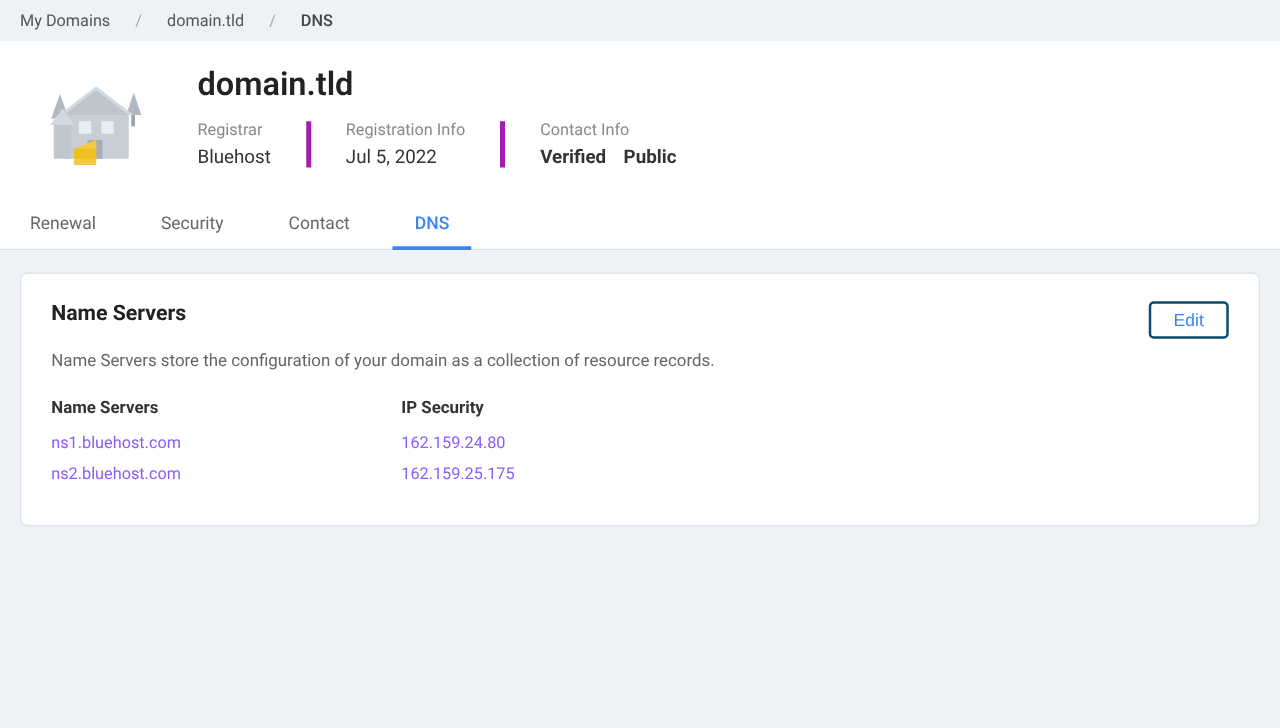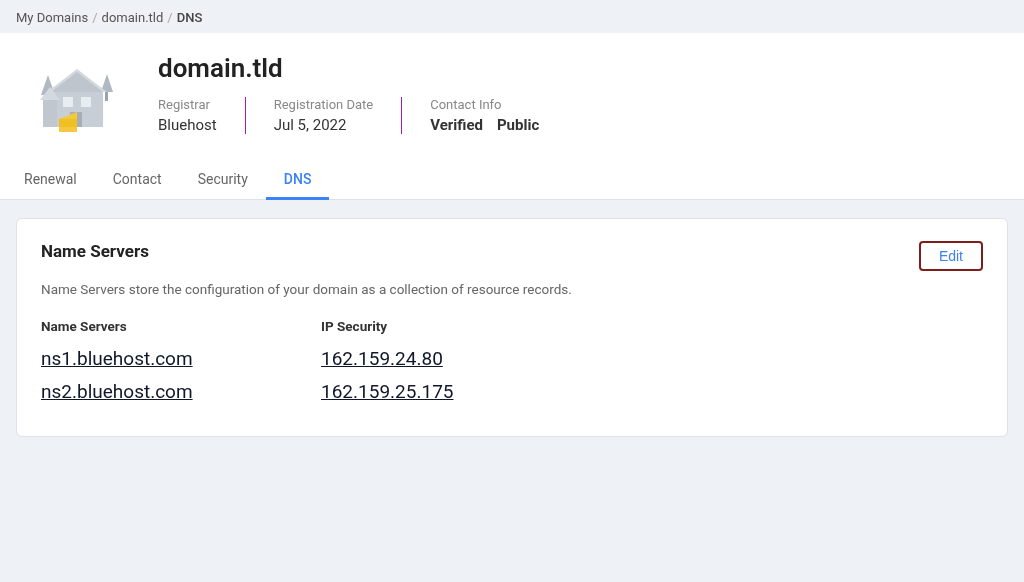--- a/index.html
+++ b/index.html
@@ -10,21 +10,21 @@
       width: 1024px;
       overflow: hidden;
     }
 
     .breadcrumb-bar {
       padding: 10px 16px 8px 16px;
       font-size: 13px;
       color: #888;
       display: flex;
       align-items: center;
-      gap: 4px;
+      gap: 20px;
     }
     .breadcrumb-bar a {
       color: #555;
       text-decoration: none;
     }
     .breadcrumb-bar .sep { color: #aaa; }
     .breadcrumb-bar .current { color: #444; font-weight: 500; }
 
     .domain-header {
       background: #fff;
@@ -62,21 +62,21 @@
     .domain-meta {
       display: flex;
       gap: 0;
       font-size: 13px;
       color: #777;
     }
 
     .meta-item {
       padding-right: 28px;
       margin-right: 28px;
-      border-right: 1px solid #a21caf;
+      border-right: 4px solid #a21caf;
     }
     .meta-item:last-child {
       border-right: none;
     }
 
     .meta-label {
       color: #888;
       margin-bottom: 4px;
     }
     .meta-value {
@@ -95,21 +95,21 @@
     .meta-badge {
       display: flex;
       align-items: center;
       font-weight: 700;
       color: #333;
       font-size: 15px;
     }
 
     .tabs {
       display: flex;
-      gap: 0;
+      gap: 16px;
       margin-top: 0;
     }
     .tab {
       padding: 10px 18px;
       font-size: 14px;
       color: #666;
       cursor: pointer;
       border-bottom: 3px solid transparent;
       margin-bottom: -1px;
       font-weight: 400;
@@ -139,21 +139,21 @@
       margin-bottom: 8px;
     }
 
     .card-title {
       font-size: 17px;
       font-weight: 700;
       color: #222;
     }
 
     .edit-btn {
-      border: 2px solid #7f1d1d;
+      border: 2px solid #0c4a6e;
       color: #3b82f6;
       background: #fff;
       padding: 5px 18px;
       font-size: 14px;
       font-weight: 500;
       border-radius: 4px;
       cursor: pointer;
     }
 
     .card-desc {
@@ -169,24 +169,23 @@
       border-collapse: collapse;
     }
     .ns-table thead tr th {
       font-size: 13.5px;
       font-weight: 700;
       color: #333;
       text-align: left;
       padding-bottom: 8px;
     }
     .ns-table tbody tr td {
-      font-size: 19px;
-      color: #0f172a;
+      font-size: 13px;
+      color: #8b5cf6;
       padding: 5px 0;
-      text-decoration: underline;
     }
     .ns-table thead tr th:first-child,
     .ns-table tbody tr td:first-child {
       width: 280px;
     }
   </style>
 </head>
 <body>
 
 <div class="breadcrumb-bar">
@@ -231,21 +230,21 @@
     </div>
 
     <div class="domain-details">
       <div class="domain-title">domain.tld</div>
       <div class="domain-meta">
         <div class="meta-item">
           <div class="meta-label">Registrar</div>
           <div class="meta-value">Bluehost</div>
         </div>
         <div class="meta-item">
-          <div class="meta-label">Registration Date</div>
+          <div class="meta-label">Registration Info</div>
           <div class="meta-value">Jul 5, 2022</div>
         </div>
         <div class="meta-item">
           <div class="meta-label">Contact Info</div>
           <div class="meta-badges">
             <span class="meta-badge">
               <span class="dot dot-green"></span>
               <span>Verified</span>
             </span>
             <span class="meta-badge">
@@ -253,22 +252,22 @@
               <span>Public</span>
             </span>
           </div>
         </div>
       </div>
     </div>
   </div>
 
   <div class="tabs">
     <div class="tab">Renewal</div>
+    <div class="tab">Security</div>
     <div class="tab">Contact</div>
-    <div class="tab">Security</div>
     <div class="tab active">DNS</div>
   </div>
 </div>
 
 <div class="content-area">
   <div class="card">
     <div class="card-header">
       <div class="card-title">Name Servers</div>
       <button class="edit-btn">Edit</button>
     </div>

